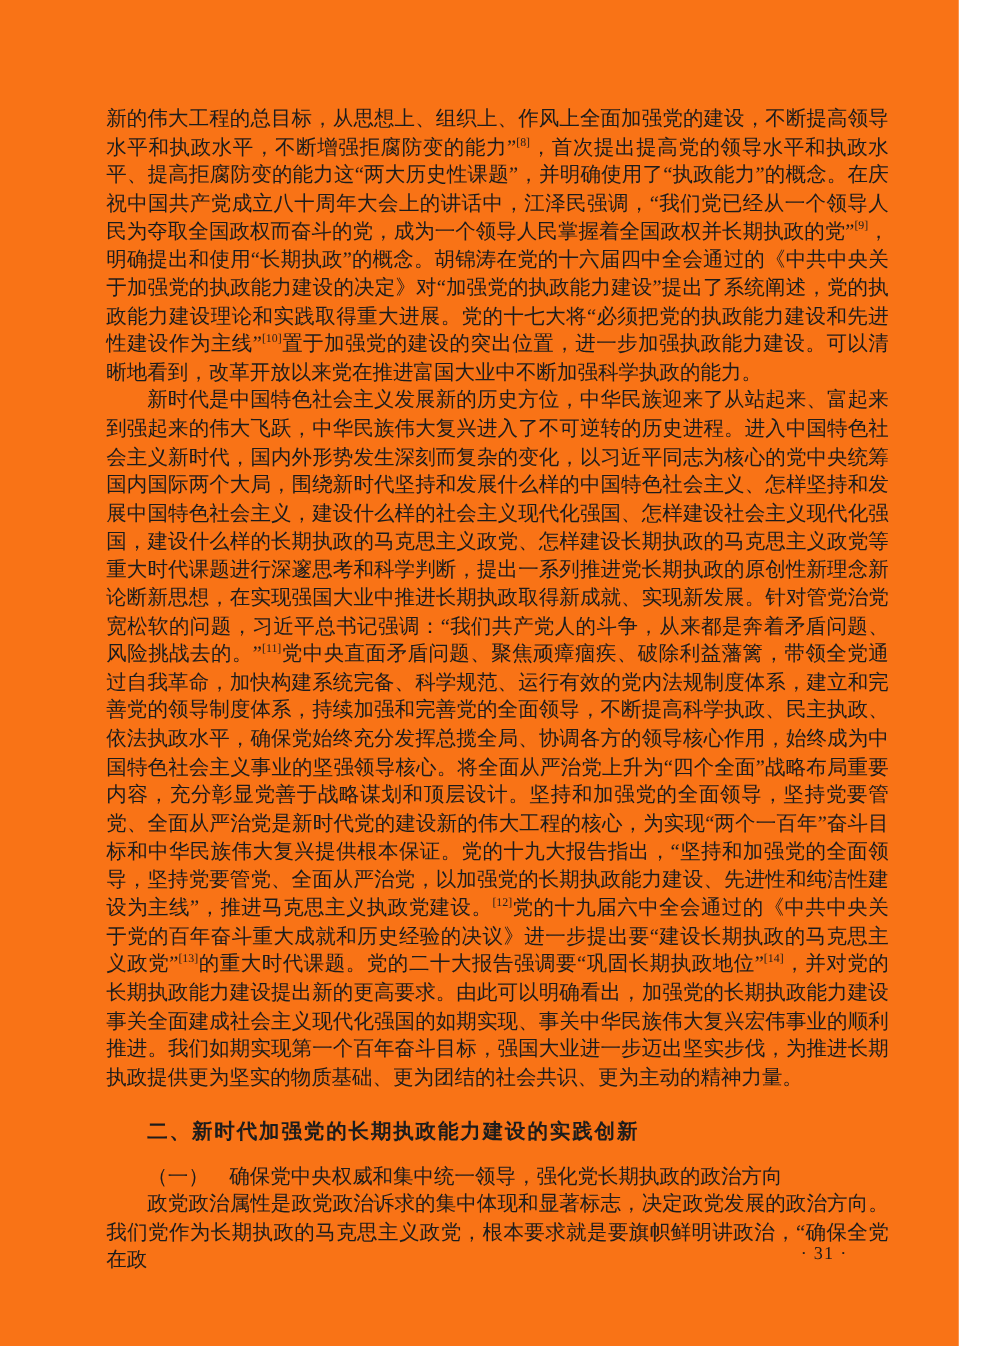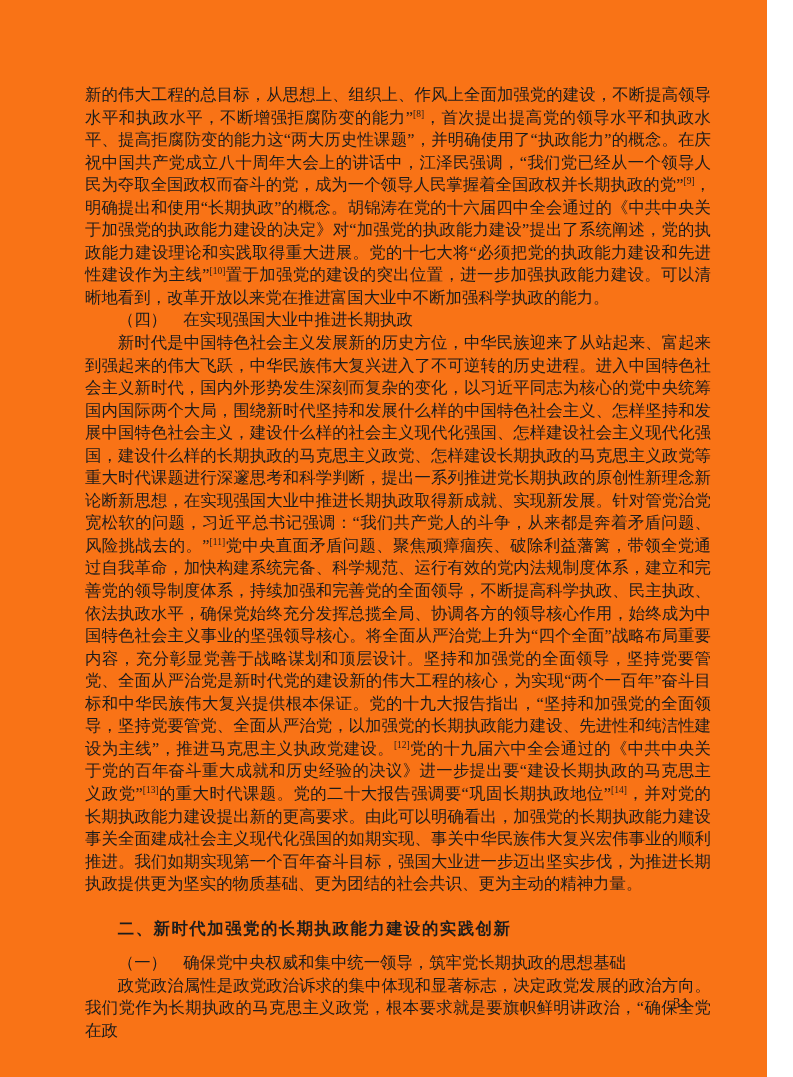--- a/index.html
+++ b/index.html
@@ -40,33 +40,32 @@
     margin-bottom: 13px;
   }
   sup.citation {
     font-size: 9.5px;
     line-height: 0;
     vertical-align: super;
     letter-spacing: 0;
   }
   .page-number {
     position: absolute;
-    right: 67px;
+    right: 89px;
     top: 995px;
     font-size: 14.5px;
     letter-spacing: 1px;
     color: #1c1c1c;
   }
 </style>
 </head>
 <body>
 
 <div class="page">
   <div class="text-block">
       <div class="block para para-first">新的伟大工程的总目标，从思想上、组织上、作风上全面加强党的建设，不断提高领导水平和执政水平，不断增强拒腐防变的能力”<sup class="citation">[8]</sup>，首次提出提高党的领导水平和执政水平、提高拒腐防变的能力这“两大历史性课题”，并明确使用了“执政能力”的概念。在庆祝中国共产党成立八十周年大会上的讲话中，江泽民强调，“我们党已经从一个领导人民为夺取全国政权而奋斗的党，成为一个领导人民掌握着全国政权并长期执政的党”<sup class="citation">[9]</sup>，明确提出和使用“长期执政”的概念。胡锦涛在党的十六届四中全会通过的《中共中央关于加强党的执政能力建设的决定》对“加强党的执政能力建设”提出了系统阐述，党的执政能力建设理论和实践取得重大进展。党的十七大将“必须把党的执政能力建设和先进性建设作为主线”<sup class="citation">[10]</sup>置于加强党的建设的突出位置，进一步加强执政能力建设。可以清晰地看到，改革开放以来党在推进富国大业中不断加强科学执政的能力。</div>
-      <div class="block sub-heading">（四）　在实现强国大业中推进长期执政</div>
       <div class="block para">新时代是中国特色社会主义发展新的历史方位，中华民族迎来了从站起来、富起来到强起来的伟大飞跃，中华民族伟大复兴进入了不可逆转的历史进程。进入中国特色社会主义新时代，国内外形势发生深刻而复杂的变化，以习近平同志为核心的党中央统筹国内国际两个大局，围绕新时代坚持和发展什么样的中国特色社会主义、怎样坚持和发展中国特色社会主义，建设什么样的社会主义现代化强国、怎样建设社会主义现代化强国，建设什么样的长期执政的马克思主义政党、怎样建设长期执政的马克思主义政党等重大时代课题进行深邃思考和科学判断，提出一系列推进党长期执政的原创性新理念新论断新思想，在实现强国大业中推进长期执政取得新成就、实现新发展。针对管党治党宽松软的问题，习近平总书记强调：“我们共产党人的斗争，从来都是奔着矛盾问题、风险挑战去的。”<sup class="citation">[11]</sup>党中央直面矛盾问题、聚焦顽瘴痼疾、破除利益藩篱，带领全党通过自我革命，加快构建系统完备、科学规范、运行有效的党内法规制度体系，建立和完善党的领导制度体系，持续加强和完善党的全面领导，不断提高科学执政、民主执政、依法执政水平，确保党始终充分发挥总揽全局、协调各方的领导核心作用，始终成为中国特色社会主义事业的坚强领导核心。将全面从严治党上升为“四个全面”战略布局重要内容，充分彰显党善于战略谋划和顶层设计。坚持和加强党的全面领导，坚持党要管党、全面从严治党是新时代党的建设新的伟大工程的核心，为实现“两个一百年”奋斗目标和中华民族伟大复兴提供根本保证。党的十九大报告指出，“坚持和加强党的全面领导，坚持党要管党、全面从严治党，以加强党的长期执政能力建设、先进性和纯洁性建设为主线”，推进马克思主义执政党建设。<sup class="citation">[12]</sup>党的十九届六中全会通过的《中共中央关于党的百年奋斗重大成就和历史经验的决议》进一步提出要“建设长期执政的马克思主义政党”<sup class="citation">[13]</sup>的重大时代课题。党的二十大报告强调要“巩固长期执政地位”<sup class="citation">[14]</sup>，并对党的长期执政能力建设提出新的更高要求。由此可以明确看出，加强党的长期执政能力建设事关全面建成社会主义现代化强国的如期实现、事关中华民族伟大复兴宏伟事业的顺利推进。我们如期实现第一个百年奋斗目标，强国大业进一步迈出坚实步伐，为推进长期执政提供更为坚实的物质基础、更为团结的社会共识、更为主动的精神力量。</div>
       <div class="block section-heading">二、新时代加强党的长期执政能力建设的实践创新</div>
-      <div class="block sub-heading">（一）　确保党中央权威和集中统一领导，筑牢党长期执政的思想基础</div>
+      <div class="block sub-heading">（一）　确保党中央权威和集中统一领导，强化党长期执政的政治方向</div>
       <div class="block para">政党政治属性是政党政治诉求的集中体现和显著标志，决定政党发展的政治方向。我们党作为长期执政的马克思主义政党，根本要求就是要旗帜鲜明讲政治，“确保全党在政</div>
     </div>
   <div class="page-number">· 31 ·</div>
 </div>
 
 </body></html>

